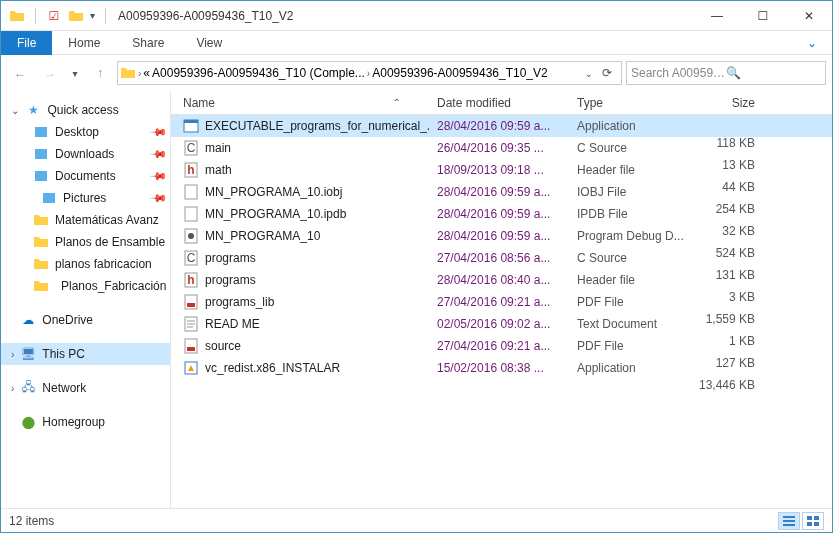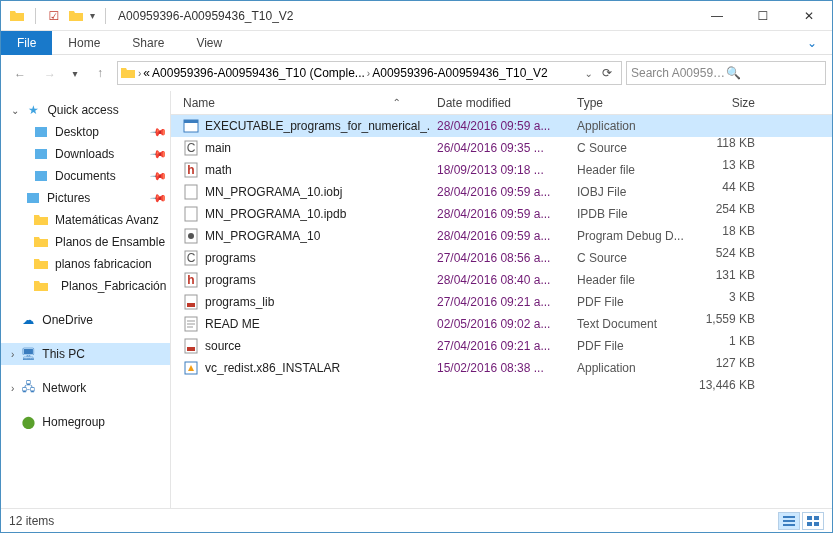--- a/index.html
+++ b/index.html
@@ -150,21 +150,21 @@
           </div>
           <div class="side-item" style="padding-left: 32px;">
             <span class="icon">
               <svg width="16" height="16">
                 <rect x="2" y="3" width="12" height="10" fill="#5ab0e8"></rect>
               </svg>
             </span>
             <span class="lbl">Documents</span>
             <span class="pin">📌</span>
           </div>
-          <div class="side-item" style="padding-left: 24px;">
+          <div class="side-item" style="padding-left: 40px;">
             <span class="icon">
               <svg width="16" height="16">
                 <rect x="2" y="3" width="12" height="10" fill="#5ab0e8"></rect>
               </svg>
             </span>
             <span class="lbl">Pictures</span>
             <span class="pin">📌</span>
           </div>
           <div class="side-item" style="padding-left: 32px;">
             <span class="icon">
@@ -300,21 +300,21 @@
           <div class="cell name">
             <span class="ficon">
               <svg width="16" height="16" viewBox="0 0 16 16">
                 <rect x="2" y="1" width="12" height="14" fill="#fff" stroke="#999"></rect>
               </svg>
             </span>
             <span>MN_PROGRAMA_10.ipdb</span>
           </div>
           <div class="cell date">28/04/2016 09:59 a...</div>
           <div class="cell type">IPDB File</div>
-          <div class="cell size">18 KB</div>
+          <div class="cell size">32 KB</div>
         </div>
         <div class="row">
           <div class="cell name">
             <span class="ficon">
               <svg width="16" height="16" viewBox="0 0 16 16">
                 <rect x="2" y="1" width="12" height="14" fill="#fff" stroke="#999"></rect>
                 <circle cx="8" cy="8" r="3" fill="#555"></circle>
               </svg>
             </span>
             <span>MN_PROGRAMA_10</span>

